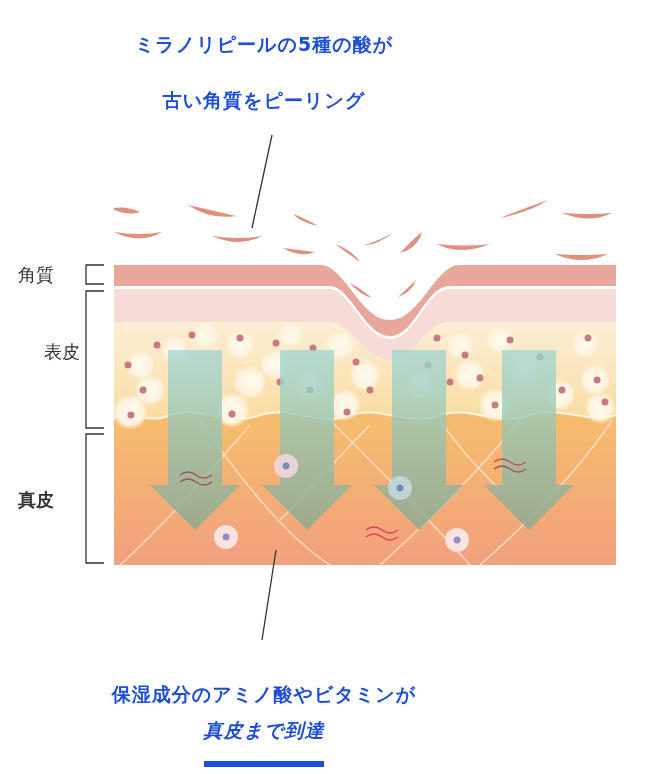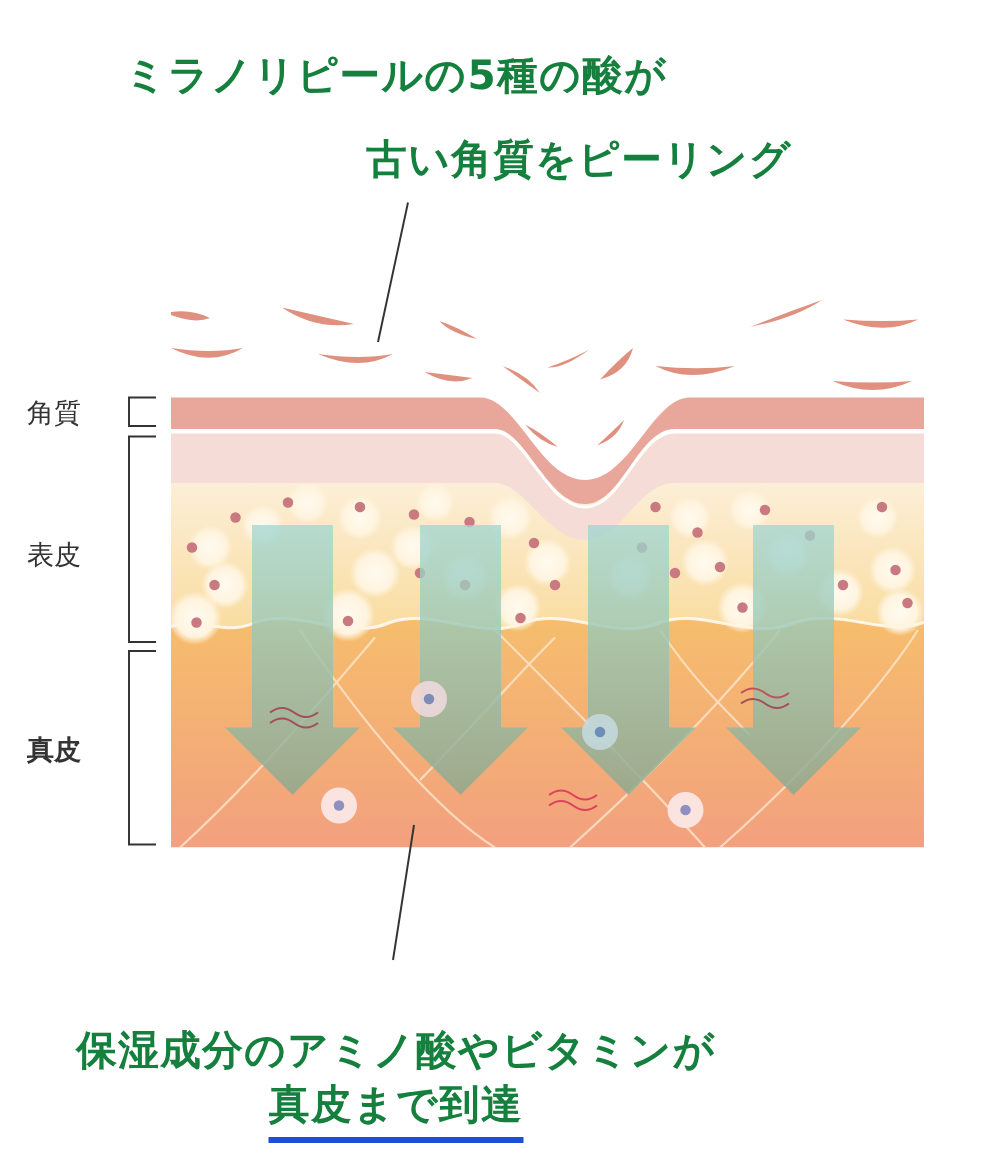--- a/index.html
+++ b/index.html
@@ -1,33 +1,33 @@
 <!DOCTYPE html>
 <html><head>
 <meta charset="utf-8">
 <style>
   html,body{margin:0;padding:0;background:#ffffff;}
   body{width:666px;height:774px;position:relative;overflow:hidden;font-family:"DejaVu Sans","Liberation Sans",sans-serif;color:#333;}
-  .title{position:absolute;left:0;width:528px;text-align:center;font-weight:bold;font-size:27px;letter-spacing:1px;color:#15803d;}
+  .title{position:absolute;left:0;width:528px;text-align:center;font-weight:bold;font-size:19px;letter-spacing:1px;color:#1d4ed8;}
   .t1{top:32px;}
-  .t2{top:88px;text-align:right;}
+  .t2{top:88px;}
   .b1{top:682px;}
   .b2{top:718px;}
-  .b2 span{border-bottom:4px solid #1d4ed8;padding-bottom:6px;}
+  .b2 span{border-bottom:6px solid #1d4ed8;padding-bottom:20px;font-style:italic;}
   .label{position:absolute;left:18px;font-size:18px;color:#333;}
   svg{position:absolute;left:0;top:0;}
 </style>
 </head>
 <body>
 
 <div class="title t1">ミラノリピールの5種の酸が</div>
 <div class="title t2">古い角質をピーリング</div>
 
 <div class="label" style="top:263px;">角質</div>
-<div class="label" style="top:358px;">表皮</div>
+<div class="label" style="top:340px;margin-left:26px;">表皮</div>
 <div class="label" style="top:488px;font-weight:bold;">真皮</div>
 
 <svg width="666" height="774" viewBox="0 0 666 774">
   <defs>
     <linearGradient id="derm" x1="0" y1="0" x2="0" y2="1">
       <stop offset="0" stop-color="#f6be6c"></stop>
       <stop offset="1" stop-color="#f2a07e"></stop>
     </linearGradient>
     <linearGradient id="epi" x1="0" y1="0" x2="0" y2="1">
       <stop offset="0" stop-color="#fcefd8"></stop>

